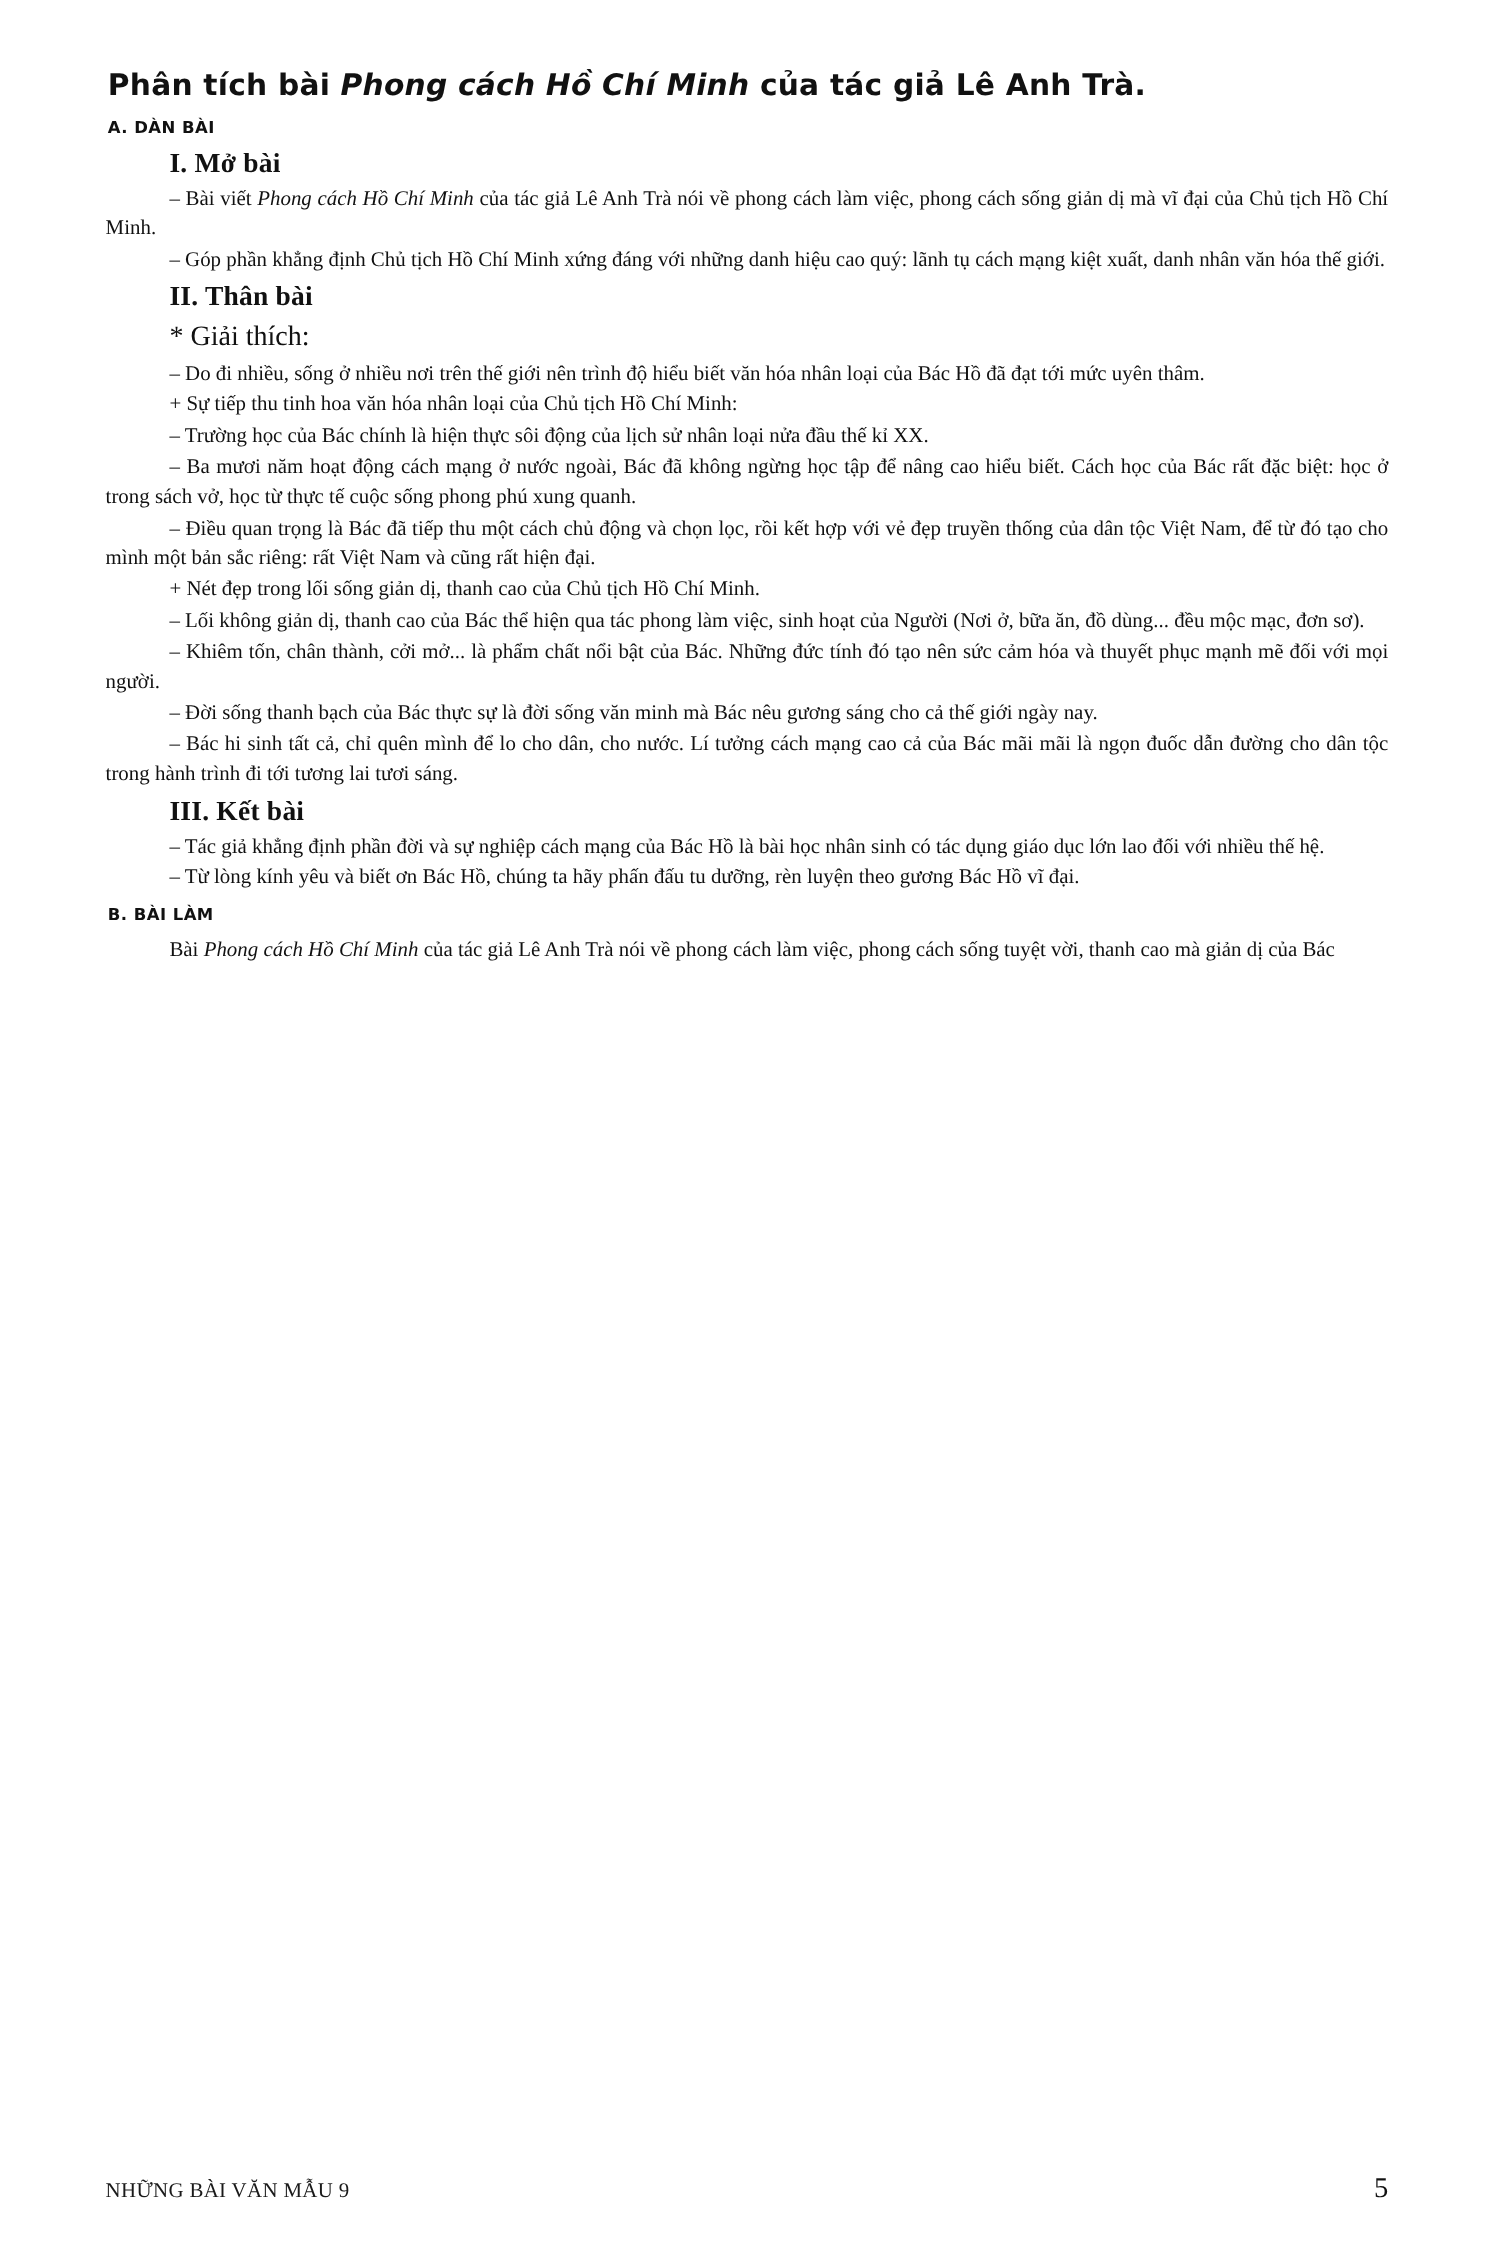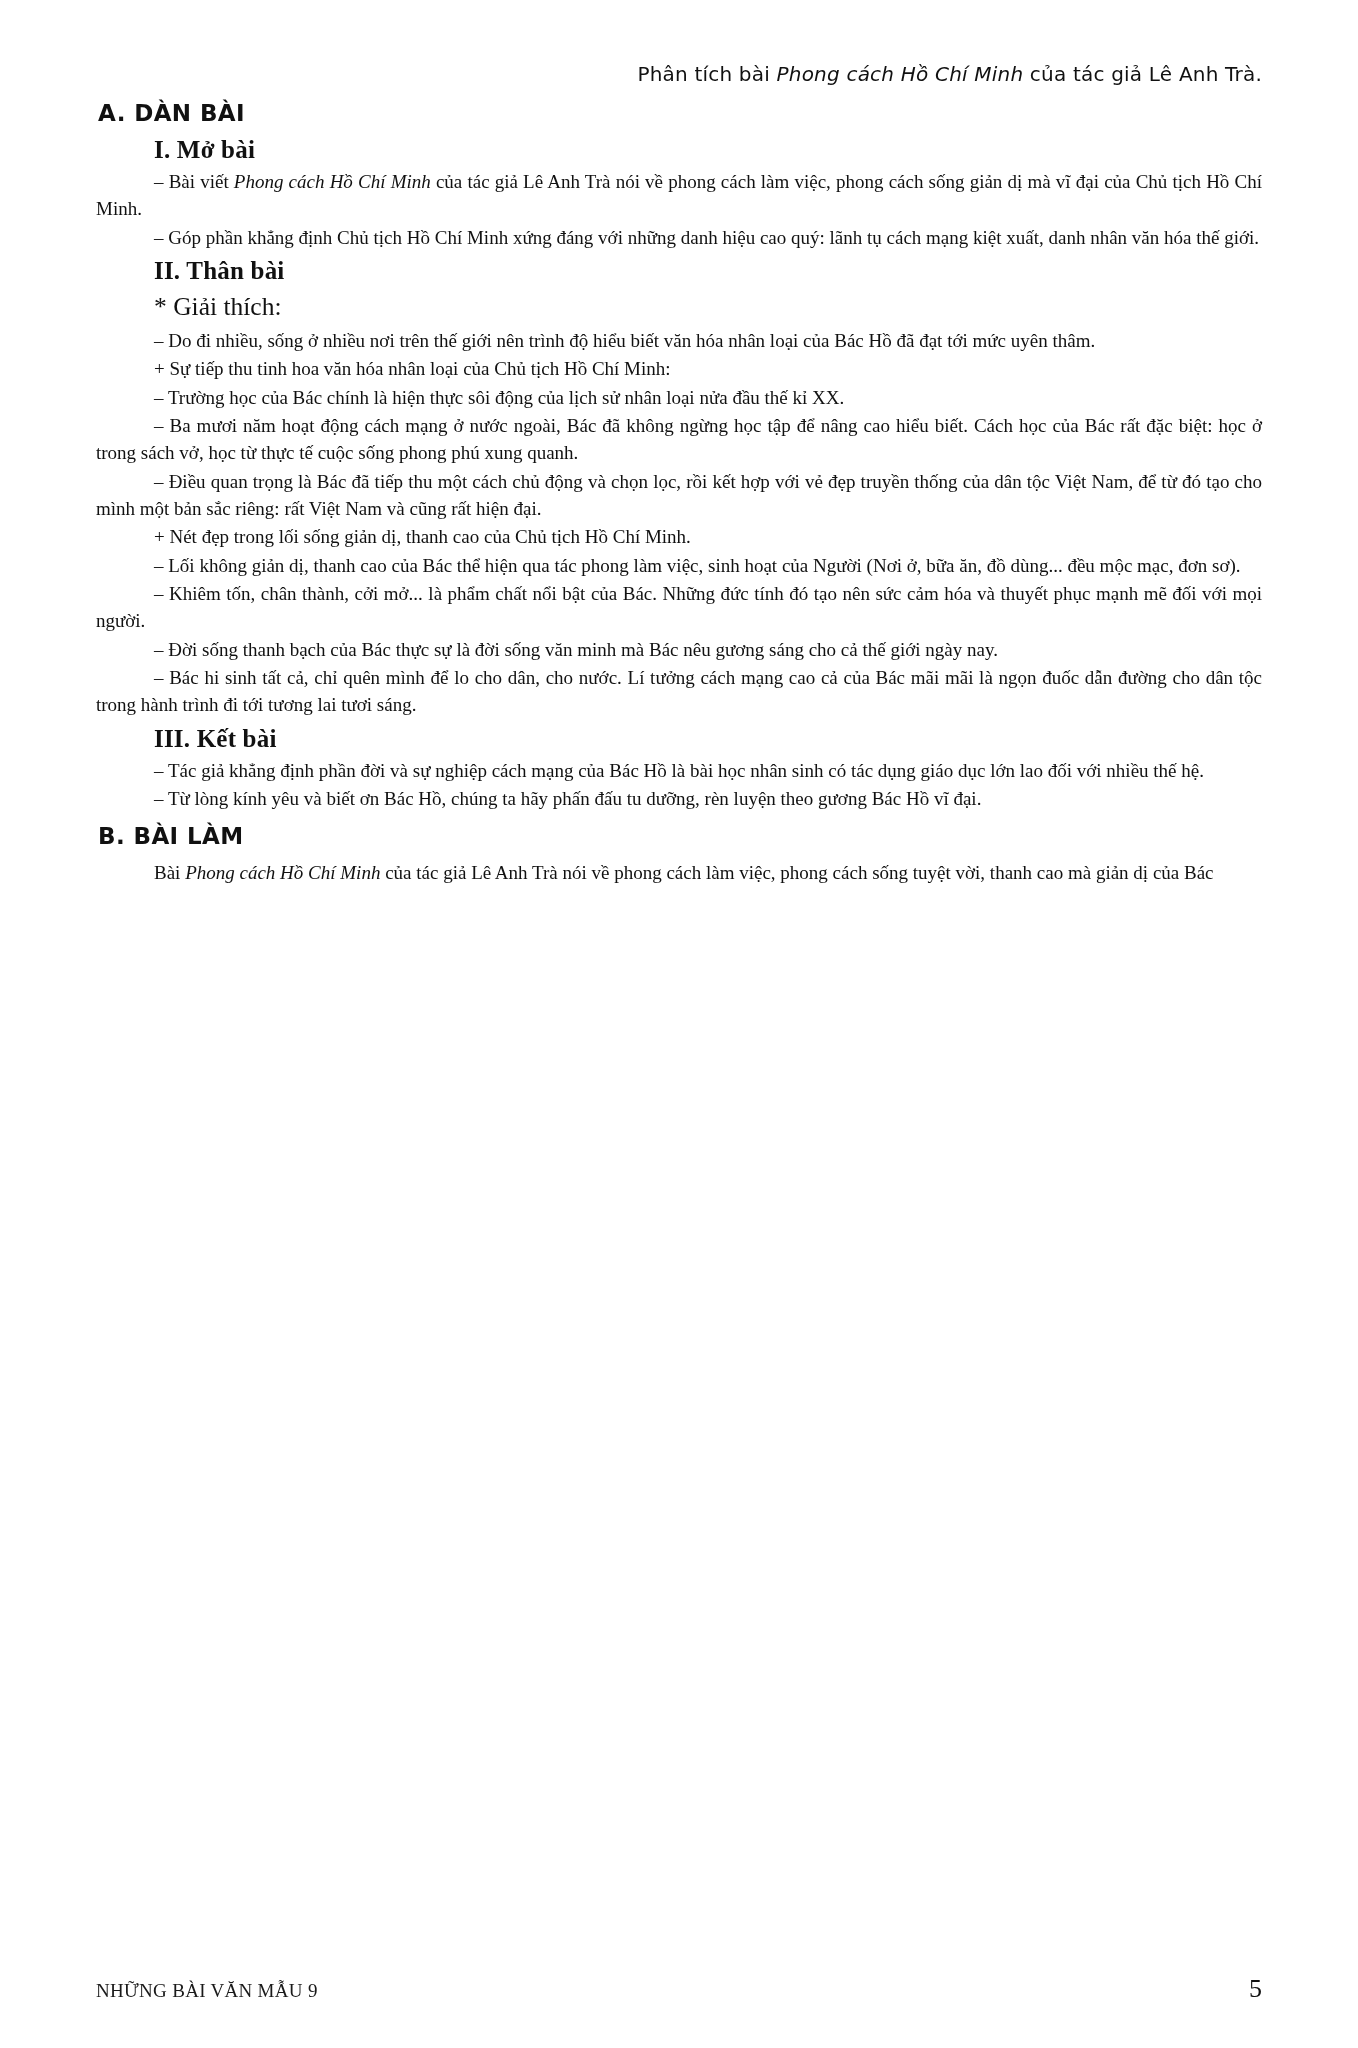--- a/index.html
+++ b/index.html
@@ -24,36 +24,35 @@
     padding: 62px 96px 0 96px;
   }
   .content {
     width: 1166px;
     margin: 0 auto;
   }
 
   
   .doc-title {
     font-family: "DejaVu Sans", sans-serif;
-    font-weight: normal;
-    font-size: 20px;
+    font-weight: bold;
+    font-size: 27px;
     letter-spacing: 0.2px;
     margin: 0 0 14px 2px;
     white-space: nowrap;
-    text-align: right;
   }
   .doc-title .it {
     font-style: italic;
   }
 
   
   .sec-a, .sec-b {
     font-family: "DejaVu Sans", sans-serif;
     font-weight: bold;
-    font-size: 23px;
+    font-size: 15px;
     letter-spacing: 0.4px;
     margin: 0 0 10px 2px;
   }
   .sec-b {
     margin-top: 10px;
   }
   .sub-head {
     font-family: "DejaVu Sans", sans-serif;
     font-weight: bold;
     font-size: 22.5px;

